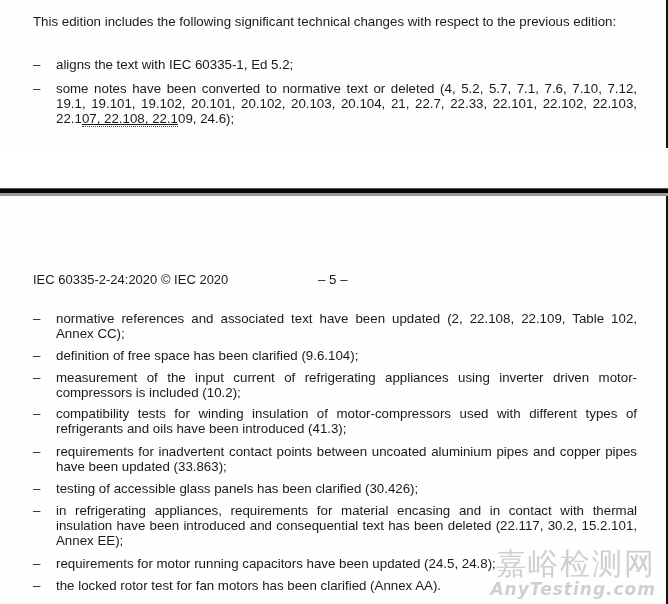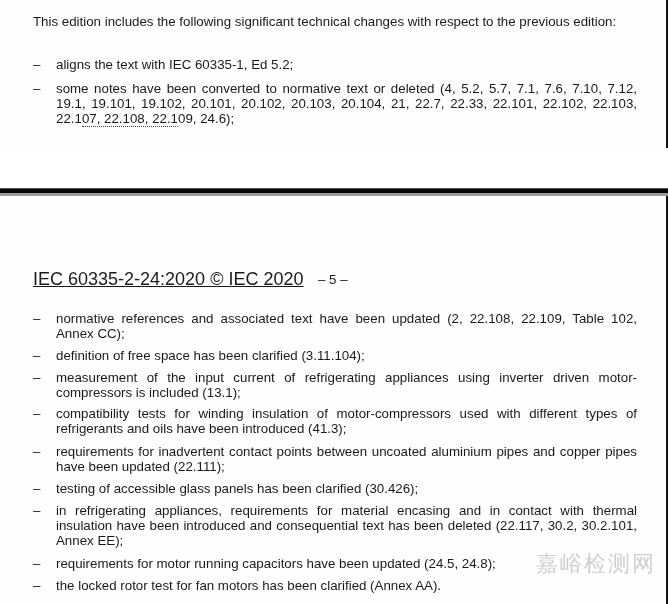--- a/index.html
+++ b/index.html
@@ -32,34 +32,35 @@
     font-size: 13.3px; line-height: 15.2px;
   }
   .item .dash {
     position: absolute; left: 0; top: 0; width: 16px;
   }
   .item .txt {
     margin-left: 23px; display: block; text-align: justify; text-align-last: left;
   }
   .dotted {
     border-bottom: 1px dotted #444;
+    text-decoration: underline;
   }
   .header-line {
     position: absolute; left: 33px; top: 272px;
-    font-size: 18px; line-height: 15px; text-decoration: underline;
+    font-size: 13px; line-height: 15px;
   }
   .page-num {
     position: absolute; left: 318px; top: 272px;
     font-size: 13.3px; line-height: 15px;
   }
   .watermark {
     position: absolute; right: 12px; top: 548px; text-align: right;
     color: rgba(150,150,150,0.45);
   }
-  .watermark .cn { font-size: 22px; line-height: 32px; letter-spacing: 2px; font-family: "DejaVu Sans", sans-serif; }
+  .watermark .cn { font-size: 30px; line-height: 32px; letter-spacing: 2px; font-family: "DejaVu Sans", sans-serif; }
   .watermark .en { font-size: 17px; line-height: 18px; font-style: italic; font-weight: bold; font-family: "DejaVu Sans", sans-serif; letter-spacing: 1px; }
 </style>
 </head>
 <body>
 
 <div class="page page-top">
   <div class="para" style="top:14px;">This edition includes the following significant technical changes with respect to the previous edition:</div>
 
   <div class="item" style="top:57px;">
     <span class="dash">–</span>
@@ -82,46 +83,47 @@
 
 <div class="header-line">IEC 60335-2-24:2020 © IEC 2020</div>
 <div class="page-num">– 5 –</div>
 
 <div class="item" style="top:311px;">
   <span class="dash">–</span>
   <span class="txt">normative references and associated text have been updated (2, 22.108, 22.109, Table 102, Annex CC);</span>
 </div>
 <div class="item" style="top:348px;">
   <span class="dash">–</span>
-  <span class="txt">definition of free space has been clarified (3.11.104);</span>
+  <span class="txt">definition of free space has been clarified (9.6.104);</span>
 </div>
 <div class="item" style="top:370px;">
   <span class="dash">–</span>
-  <span class="txt">measurement of the input current of refrigerating appliances using inverter driven motor-compressors is included (13.1);</span>
+  <span class="txt">measurement of the input current of refrigerating appliances using inverter driven motor-compressors is included (10.2);</span>
 </div>
 <div class="item" style="top:406px;">
   <span class="dash">–</span>
   <span class="txt">compatibility tests for winding insulation of motor-compressors used with different types of refrigerants and oils have been introduced (41.3);</span>
 </div>
 <div class="item" style="top:444px;">
   <span class="dash">–</span>
-  <span class="txt">requirements for inadvertent contact points between uncoated aluminium pipes and copper pipes have been updated (22.111);</span>
+  <span class="txt">requirements for inadvertent contact points between uncoated aluminium pipes and copper pipes have been updated (33.863);</span>
 </div>
 <div class="item" style="top:481px;">
   <span class="dash">–</span>
   <span class="txt">testing of accessible glass panels has been clarified (30.426);</span>
 </div>
 <div class="item" style="top:503px;">
   <span class="dash">–</span>
-  <span class="txt">in refrigerating appliances, requirements for material encasing and in contact with thermal insulation have been introduced and consequential text has been deleted (22.117, 30.2, 30.2.101, Annex EE);</span>
+  <span class="txt">in refrigerating appliances, requirements for material encasing and in contact with thermal insulation have been introduced and consequential text has been deleted (22.117, 30.2, 15.2.101, Annex EE);</span>
 </div>
 <div class="item" style="top:556px;">
   <span class="dash">–</span>
   <span class="txt">requirements for motor running capacitors have been updated (24.5, 24.8);</span>
 </div>
 <div class="item" style="top:578px;">
   <span class="dash">–</span>
   <span class="txt">the locked rotor test for fan motors has been clarified (Annex AA).</span>
 </div>
 
 <div class="watermark">
   <div class="cn">嘉峪检测网</div>
+  <div class="en">AnyTesting.com</div>
 </div>
 
 </body></html>

